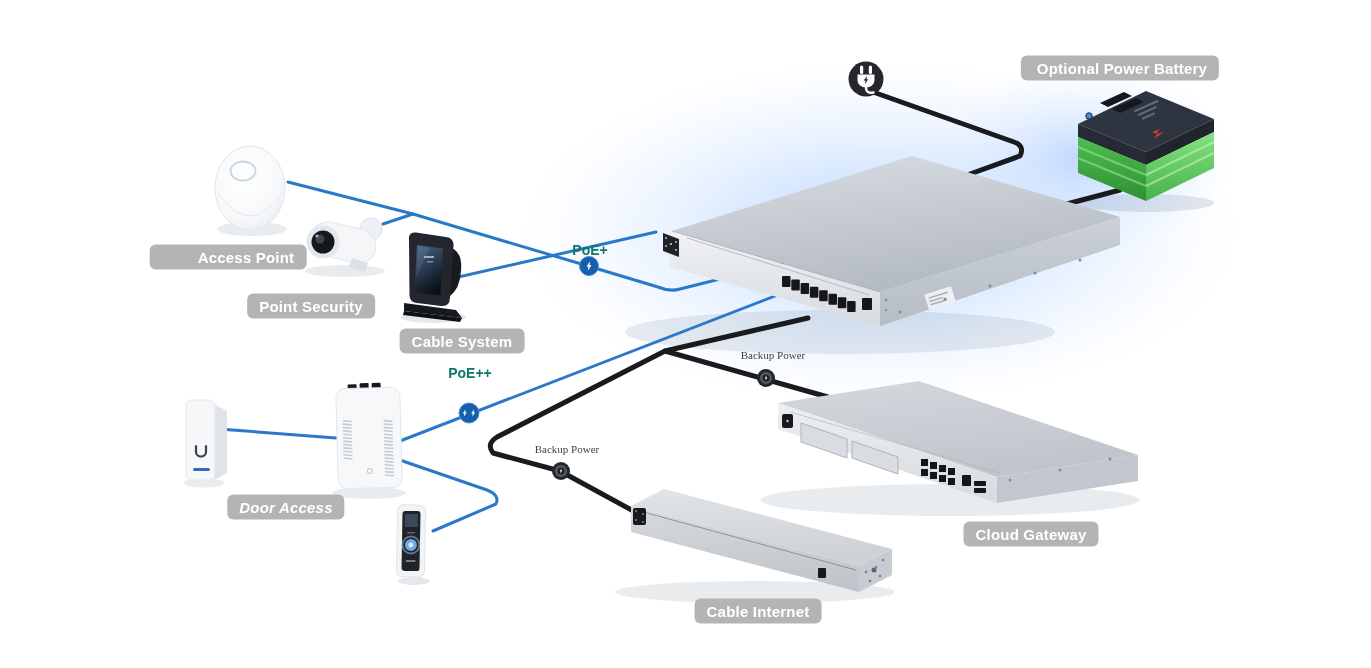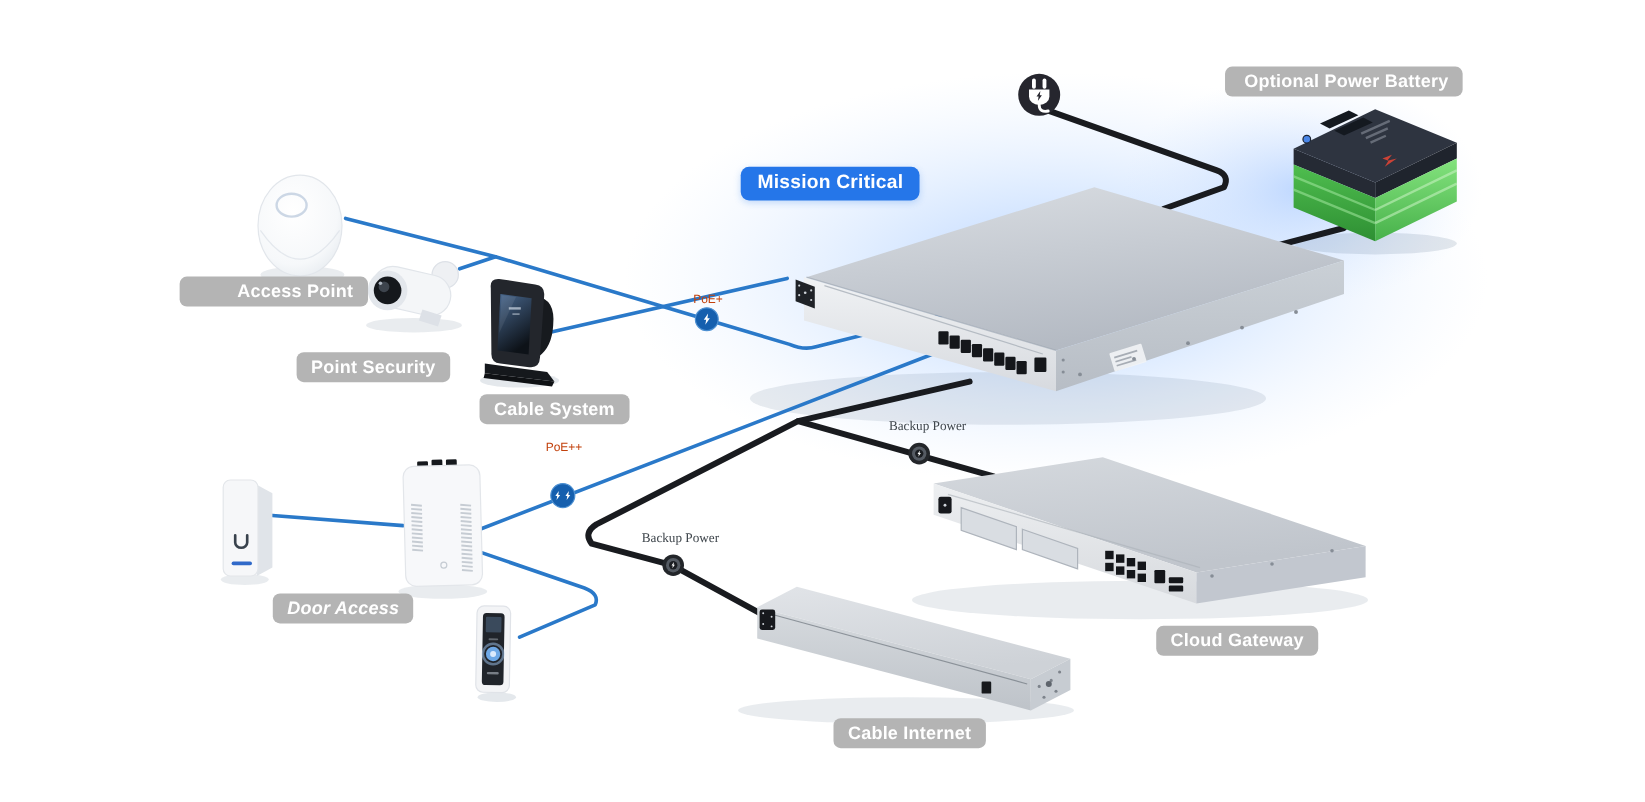--- a/index.html
+++ b/index.html
@@ -11,21 +11,21 @@
   .badge{
     position:absolute;transform:translate(-50%,-50%);
     background:#b4b4b4;color:#ffffff;font-size:15px;font-weight:600;
     padding:4px 12px;border-radius:6px;white-space:nowrap;letter-spacing:.2px;
   }
   .badge.blue{
     background:#2576e9;font-size:16px;font-weight:700;
     padding:5px 14px;border-radius:7px;box-shadow:0 2px 6px rgba(37,118,233,.25);
   }
   .conn{position:absolute;transform:translate(-50%,-50%);white-space:nowrap;}
-  .conn.poe{color:#c2410c;font-size:10px;font-weight:400;}
+  .conn.poe{color:#0f766e;font-size:14px;font-weight:700;}
   .conn.backup{color:#3f464c;font-size:11px;font-weight:500;font-family:Liberation Serif, serif;}
 </style>
 </head>
 <body>
 
 <div class="stage">
 <svg width="1371" height="668" viewBox="0 0 1371 668">
   <defs>
     <path id="bolt" d="M1.2,-5.2 L-2.8,0.6 L-0.6,0.6 L-1.4,5.2 L2.8,-0.8 L0.6,-0.8 Z"></path>
     <radialGradient id="glowA" cx="50%" cy="50%" r="50%">
@@ -320,23 +320,22 @@
       <circle cx="866" cy="79" r="17.5" fill="#26262e"></circle>
       <rect x="860" y="65.5" width="3.2" height="8.5" rx="1.5" fill="#ffffff"></rect>
       <rect x="868.8" y="65.5" width="3.2" height="8.5" rx="1.5" fill="#ffffff"></rect>
       <path d="M857.5,74.5 h17 v6 a8.5,7 0 0 1 -17,0 z" fill="#ffffff"></path>
       <use href="#bolt" transform="translate(866,80) scale(0.8)" fill="#26262e"></use>
       <path d="M866,87.5 C866,92 869,93.5 873.5,92.5" fill="none" stroke="#ffffff" stroke-width="2.4" stroke-linecap="round"></path>
     </g>
   </g>
 </svg>
 
-<div class="badge blue" style="left:692px;top:153px;">Mission Critical</div>
 <div class="badge" style="left:1120px;top:68px;padding-left:16px;">Optional Power Battery</div>
-<div class="badge" style="left:228px;top:243px;padding-left:48px;">Access Point</div>
+<div class="badge" style="left:228px;top:257px;padding-left:48px;">Access Point</div>
 <div class="badge" style="left:311px;top:306px;">Point Security</div>
 <div class="badge" style="left:462px;top:341px;">Cable System</div>
 <div class="badge" style="left:286px;top:507px;font-style:italic;">Door Access</div>
 <div class="badge" style="left:995px;top:534px;margin-left:36px;">Cloud Gateway</div>
 <div class="badge" style="left:758px;top:611px;">Cable Internet</div>
 
 <div class="conn poe" style="left:590px;top:250px;">PoE+</div>
 <div class="conn poe" style="left:470px;top:373px;">PoE++</div>
 <div class="conn backup" style="left:773px;top:355px;">Backup Power</div>
 <div class="conn backup" style="left:567px;top:449px;">Backup Power</div>

